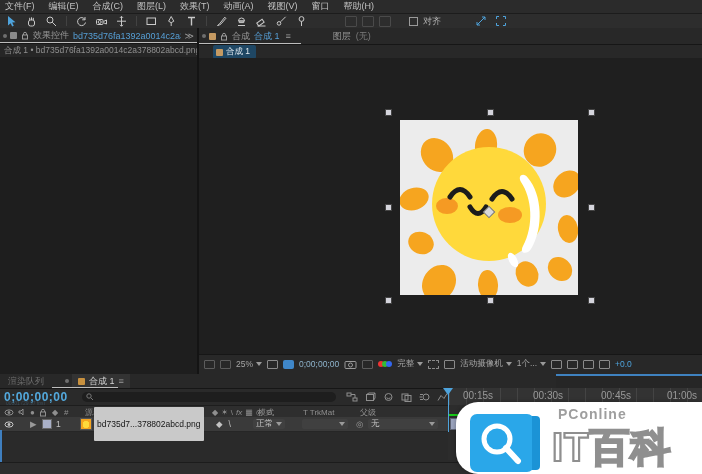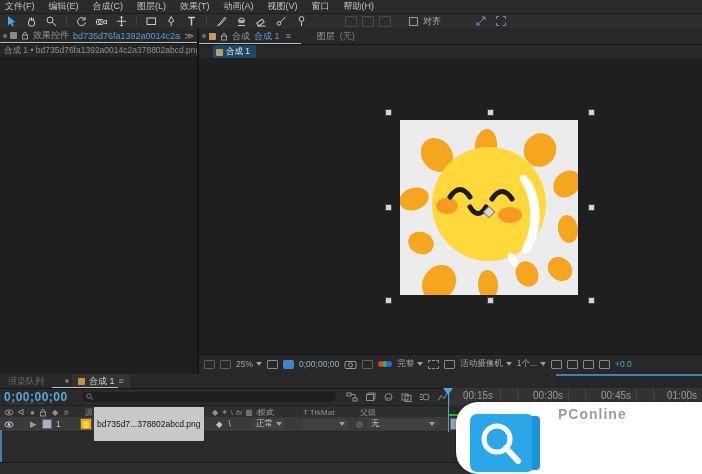--- a/index.html
+++ b/index.html
@@ -239,21 +239,21 @@
     <div id="comptabs" class="tabbar">
       <span class="paneldot"></span>
       <span class="panelsq" style="background:#c59a62;"></span>
       <svg width="8" height="9" stroke="#9a9a9a" fill="none">
           <rect x="1.5" y="4" width="5" height="4"></rect>
           <path d="M2.5,4 V2.8 a1.5,1.5 0 0 1 3,0 V4"></path>
         </svg>
       <span style="margin-left:4px">合成</span>
       <span class="bluefile" style="margin-left:4px">合成 1</span>
       <span style="margin-left:6px;color:#9a9a9a;">≡</span>
-      <span style="margin-left:26px">图层</span>
+      <span style="margin-left:42px">图层</span>
       <span style="margin-left:5px;color:#7c7c7c;">(无)</span>
     </div>
     <div class="tab-active-line" style="left:0;top:15px;width:102px;"></div>
     <div id="compcrumbrow">
       <span class="crumbchip">
         <span class="compicon"></span>
         <span>合成 1</span>
       </span>
     </div>
 
@@ -483,15 +483,16 @@
 
   <div id="watermark" class="abs">
     <div id="wmlogo">
       <div id="wmfold"></div>
       <svg width="64" height="58">
         <circle cx="27" cy="25" r="13" stroke="#fff" stroke-width="5" fill="none"></circle>
         <path d="M36,34 L48,47" stroke="#fff" stroke-width="6" stroke-linecap="round"></path>
       </svg>
     </div>
     <span id="wmbrand">PConline</span>
+    <span id="wmtitle">IT百科</span>
   </div>
 
 </div>
 
 </body></html>

